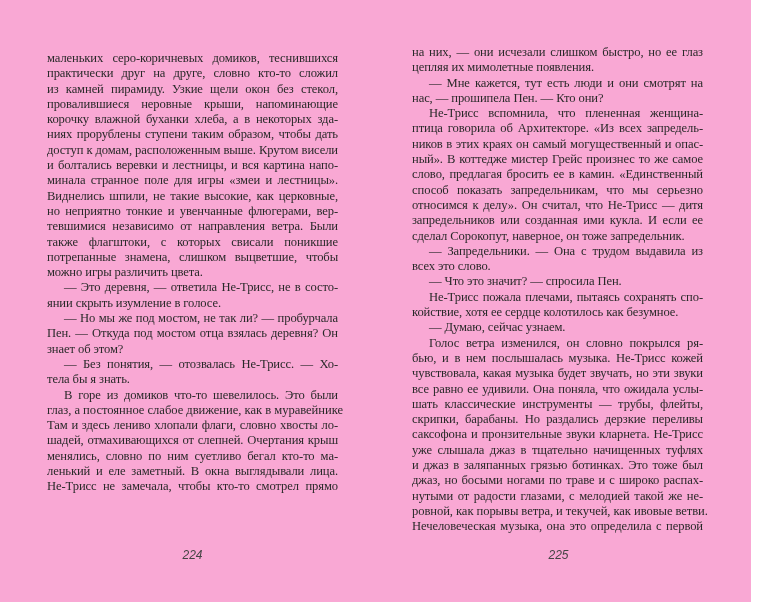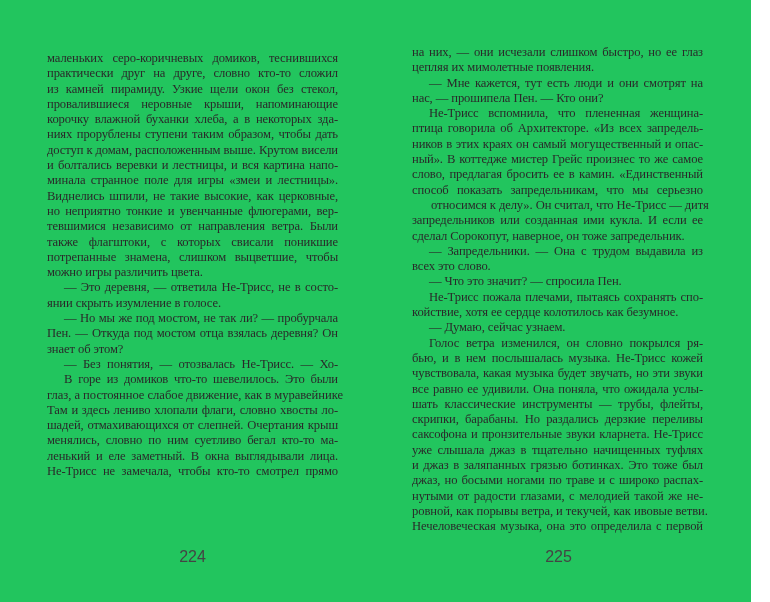--- a/index.html
+++ b/index.html
@@ -1,29 +1,29 @@
 <!DOCTYPE html>
 <html><head>
 <meta charset="utf-8">
 <style>
   html, body { margin: 0; padding: 0; background: #ffffff; }
   body { width: 770px; height: 602px; position: relative; overflow: hidden;
          font-family: "Liberation Serif", "DejaVu Serif", serif; color: #2a2a2a; }
-  .page { position: absolute; top: 0; width: 385px; height: 602px; background: #22c55e; }
+  .page { position: absolute; top: 0; width: 385px; height: 602px; background: #f9a8d4; }
   .page.left { left: 0; }
   .page.right { left: 366px; }
   .text { position: absolute; width: 291px; font-size: 12.6px; line-height: 15.3px;
           text-align: justify; letter-spacing: -0.1px; }
   .page.left .text { left: 47px; top: 51px; }
   .page.right .text { left: 46px; top: 45px; }
   .line { display: block; white-space: nowrap; text-align: justify; text-align-last: justify; height: 15.3px; overflow: visible; }
   .line.last { text-align-last: left; }
   .line.indent { padding-left: 17px; }
   .pagenum { position: absolute; top: 548px; width: 385px; text-align: center;
-             font-family: "Liberation Sans", "DejaVu Sans", sans-serif; font-size: 16px; color: #444; }
+             font-family: "Liberation Sans", "DejaVu Sans", sans-serif; font-size: 12px; color: #444; font-style: italic; }
 </style>
 </head>
 <body>
 
 <div class="page left">
   <div class="text" id="left-text">
       <span class="line" style="white-space: nowrap;">маленьких серо-коричневых домиков, теснившихся</span>
       <span class="line" style="white-space: nowrap;">практически друг на друге, словно кто-то сложил</span>
       <span class="line" style="white-space: nowrap;">из камней пирамиду. Узкие щели окон без стекол,</span>
       <span class="line" style="white-space: nowrap;">провалившиеся неровные крыши, напоминающие</span>
@@ -37,20 +37,21 @@
       <span class="line" style="white-space: nowrap;">тевшимися независимо от направления ветра. Были</span>
       <span class="line" style="white-space: nowrap;">также флагштоки, с которых свисали поникшие</span>
       <span class="line" style="white-space: nowrap;">потрепанные знамена, слишком выцветшие, чтобы</span>
       <span class="line last" style="white-space: nowrap;">можно игры различить цвета.</span>
       <span class="line indent" style="white-space: nowrap;">— Это деревня, — ответила Не-Трисс, не в состо-</span>
       <span class="line last" style="white-space: nowrap;">янии скрыть изумление в голосе.</span>
       <span class="line indent" style="white-space: nowrap;">— Но мы же под мостом, не так ли? — пробурчала</span>
       <span class="line" style="white-space: nowrap;">Пен. — Откуда под мостом отца взялась деревня? Он</span>
       <span class="line last" style="white-space: nowrap;">знает об этом?</span>
       <span class="line indent" style="white-space: nowrap;">— Без понятия, — отозвалась Не-Трисс. — Хо-</span>
+      <span class="line last" style="white-space: nowrap;">тела бы я знать.</span>
       <span class="line indent" style="white-space: nowrap;">В горе из домиков что-то шевелилось. Это были</span>
       <span class="line" style="white-space: nowrap; letter-spacing: -0.0359885px;">глаз, а постоянное слабое движение, как в муравейнике</span>
       <span class="line" style="white-space: nowrap;">Там и здесь лениво хлопали флаги, словно хвосты ло-</span>
       <span class="line" style="white-space: nowrap;">шадей, отмахивающихся от слепней. Очертания крыш</span>
       <span class="line" style="white-space: nowrap;">менялись, словно по ним суетливо бегал кто-то ма-</span>
       <span class="line" style="white-space: nowrap;">ленький и еле заметный. В окна выглядывали лица.</span>
       <span class="line" style="white-space: nowrap;">Не-Трисс не замечала, чтобы кто-то смотрел прямо</span>
     </div>
   <div class="pagenum">224</div>
 </div>
@@ -60,21 +61,21 @@
       <span class="line" style="white-space: nowrap;">на них, — они исчезали слишком быстро, но ее глаз</span>
       <span class="line last" style="white-space: nowrap;">цепляя их мимолетные появления.</span>
       <span class="line indent" style="white-space: nowrap;">— Мне кажется, тут есть люди и они смотрят на</span>
       <span class="line last" style="white-space: nowrap;">нас, — прошипела Пен. — Кто они?</span>
       <span class="line indent" style="white-space: nowrap;">Не-Трисс вспомнила, что плененная женщина-</span>
       <span class="line" style="white-space: nowrap;">птица говорила об Архитекторе. «Из всех запредель-</span>
       <span class="line" style="white-space: nowrap;">ников в этих краях он самый могущественный и опас-</span>
       <span class="line" style="white-space: nowrap;">ный». В коттедже мистер Грейс произнес то же самое</span>
       <span class="line" style="white-space: nowrap;">слово, предлагая бросить ее в камин. «Единственный</span>
       <span class="line" style="white-space: nowrap;">способ показать запредельникам, что мы серьезно</span>
-      <span class="line" style="white-space: nowrap; margin-left: 19px;">относимся к делу». Он считал, что Не-Трисс — дитя</span>
+      <span class="line" style="white-space: nowrap;">относимся к делу». Он считал, что Не-Трисс — дитя</span>
       <span class="line" style="white-space: nowrap;">запредельников или созданная ими кукла. И если ее</span>
       <span class="line last" style="white-space: nowrap;">сделал Сорокопут, наверное, он тоже запредельник.</span>
       <span class="line indent" style="white-space: nowrap;">— Запредельники. — Она с трудом выдавила из</span>
       <span class="line last" style="white-space: nowrap;">всех это слово.</span>
       <span class="line indent last" style="white-space: nowrap;">— Что это значит? — спросила Пен.</span>
       <span class="line indent" style="white-space: nowrap;">Не-Трисс пожала плечами, пытаясь сохранять спо-</span>
       <span class="line last" style="white-space: nowrap;">койствие, хотя ее сердце колотилось как безумное.</span>
       <span class="line indent last" style="white-space: nowrap;">— Думаю, сейчас узнаем.</span>
       <span class="line indent" style="white-space: nowrap;">Голос ветра изменился, он словно покрылся ря-</span>
       <span class="line" style="white-space: nowrap;">бью, и в нем послышалась музыка. Не-Трисс кожей</span>

